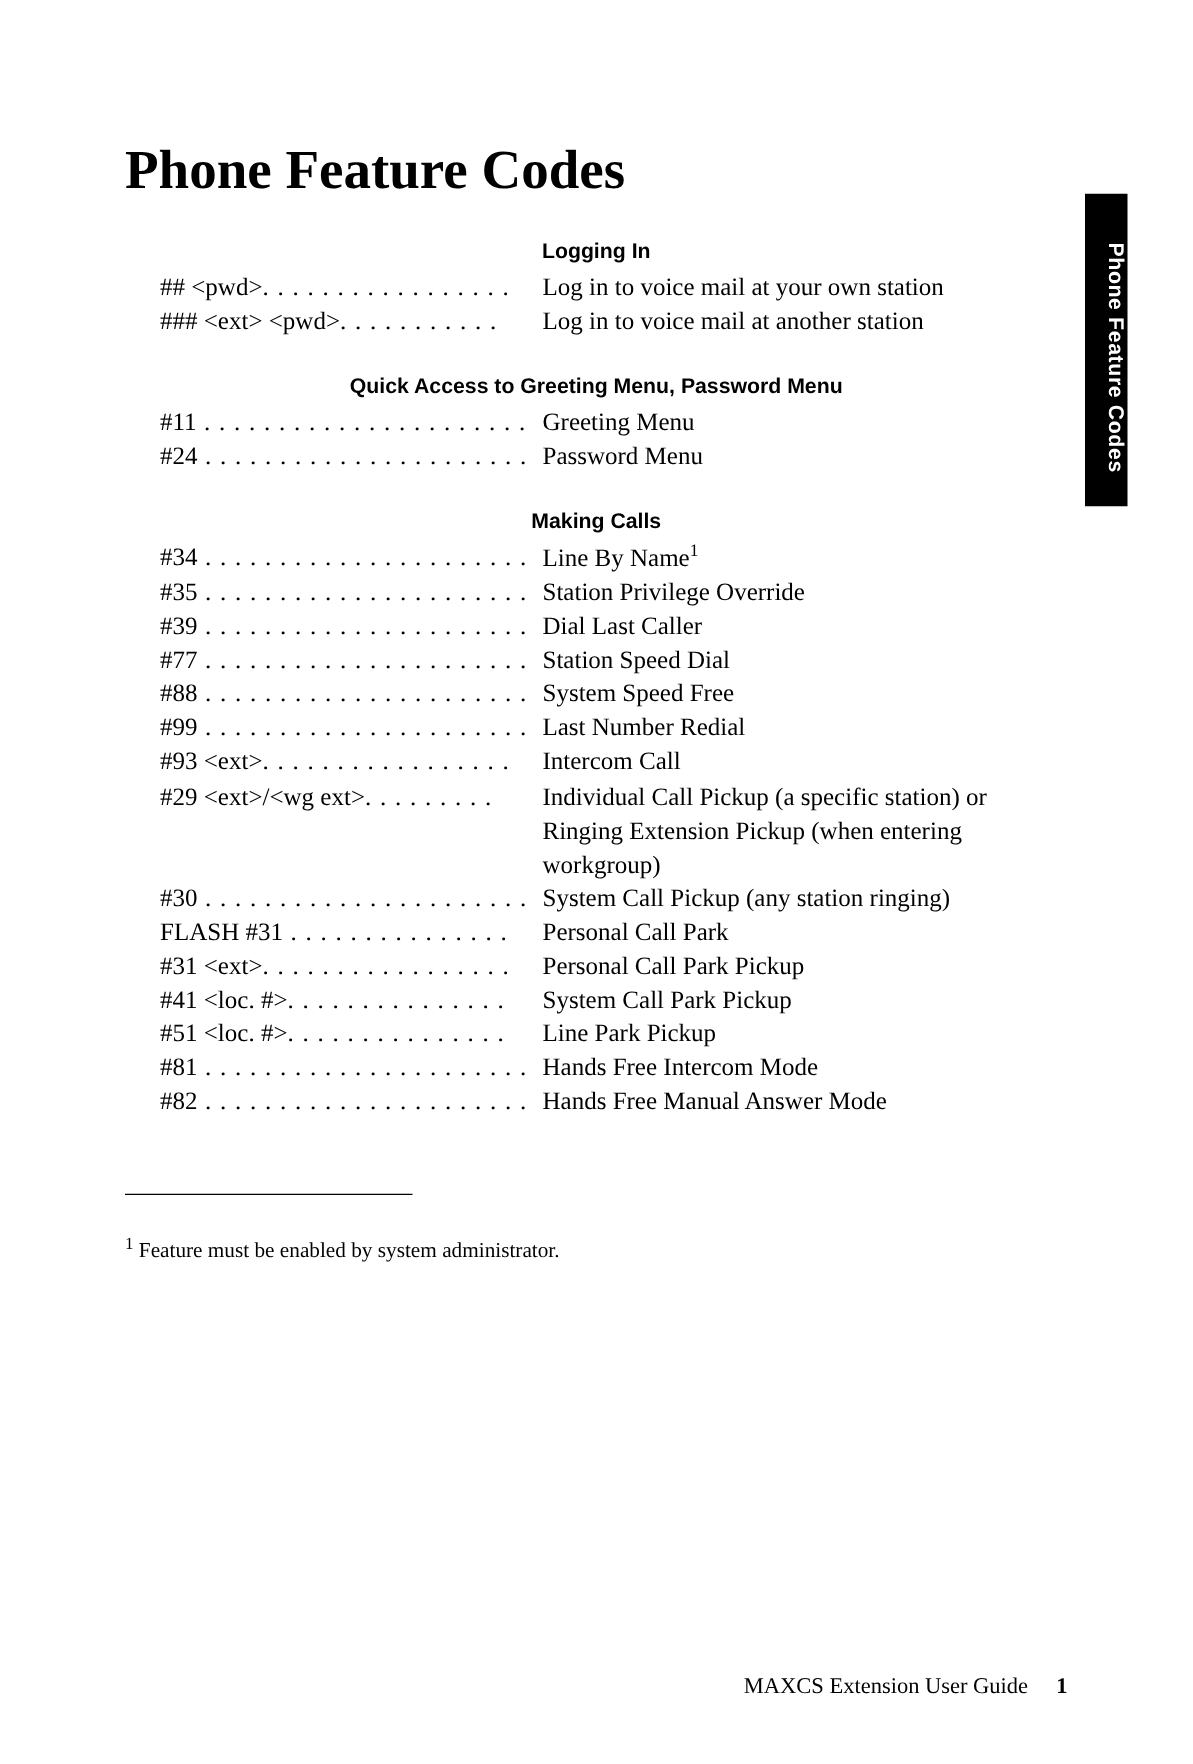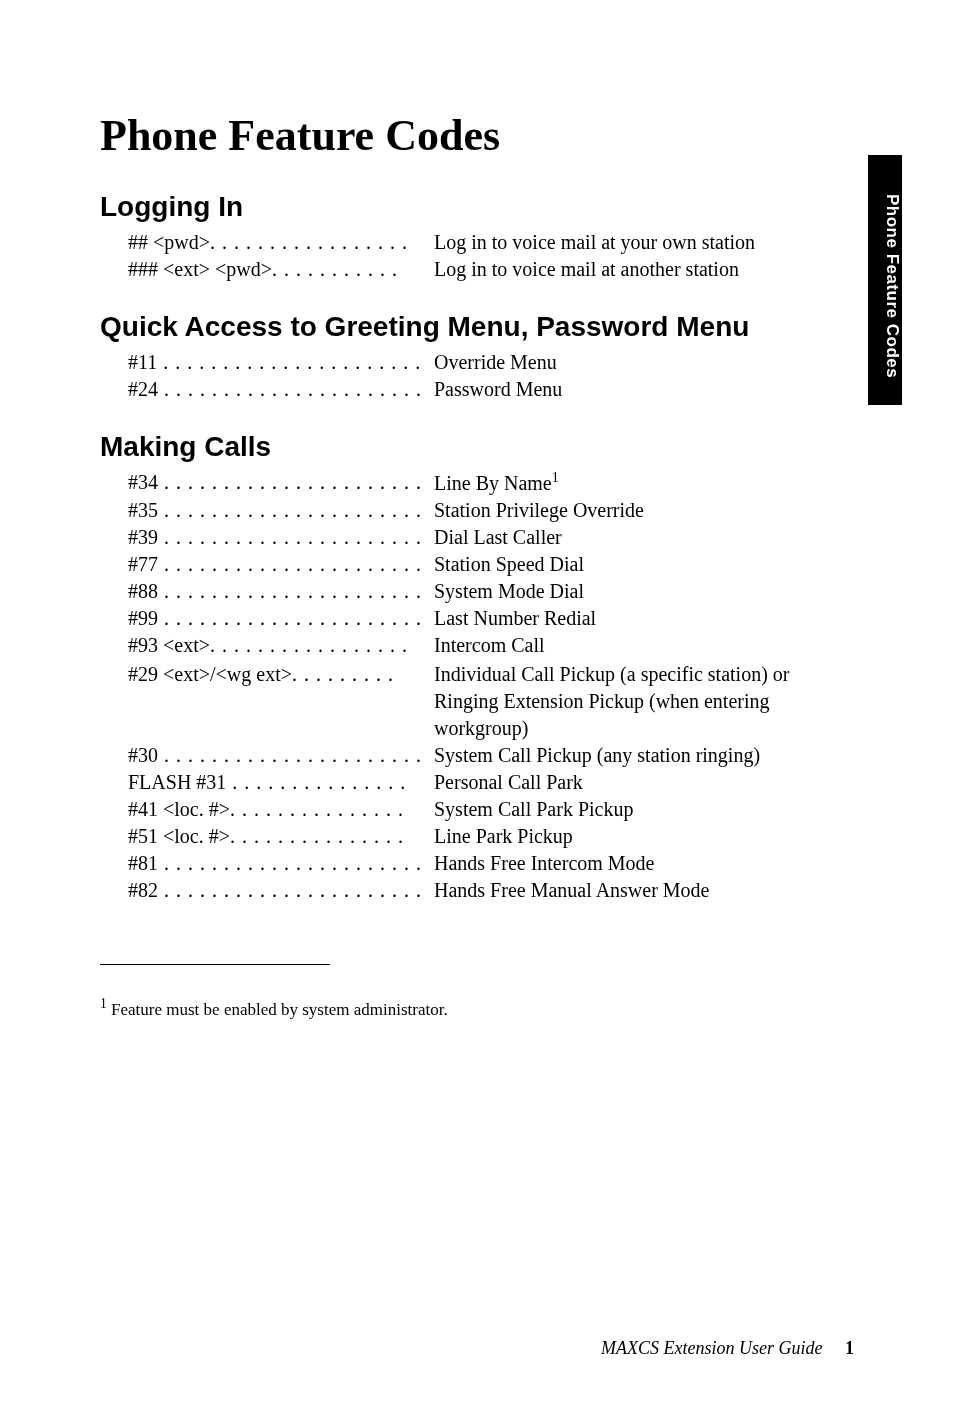--- a/index.html
+++ b/index.html
@@ -40,22 +40,23 @@
   }
   h1.title {
     font-size: 44px;
     font-weight: bold;
     margin: 0 0 30px 0;
     font-family: "Times New Roman", Times, serif;
   }
   h2.section {
     font-family: Arial, Helvetica, sans-serif;
     font-weight: bold;
-    font-size: 28px;
+    font-size: 17px;
     margin: 28px 0 6px 0;
+    text-align: center;
   }
   
   .row {
     position: relative;
     font-size: 20px;
     line-height: 1.35;
     margin: 15px;
   }
   .dots-fill {
     letter-spacing: 1px;
@@ -73,21 +74,20 @@
     margin-top: 30px;
   }
   .footnote sup { font-size: 0.8em; }
   .footer {
     position: absolute;
     bottom: 52px;
     right: 100px;
     font-size: 18px;
   }
   .footer .book {
-    font-style: italic;
   }
   .footer .pagenum {
     font-weight: bold;
     margin-left: 18px;
   }
   
   table.codes {
     border-collapse: collapse;
     margin-left: 28px;
     margin-top: 2px;
@@ -133,21 +133,21 @@
   </tbody>
     </table>
 
   <h2 class="section">Quick Access to Greeting Menu, Password Menu</h2>
   <table class="codes">
     <tbody>
         <tr class="row">
       <td class="codecell">
         <span>#11</span><span class="dots-fill"> . . . . . . . . . . . . . . . . . . . . . .</span>
       </td>
-      <td class="desccell"><span>Override Menu</span></td>
+      <td class="desccell"><span>Greeting Menu</span></td>
     </tr>
     <tr class="row">
       <td class="codecell">
         <span>#24</span><span class="dots-fill"> . . . . . . . . . . . . . . . . . . . . . .</span>
       </td>
       <td class="desccell"><span>Password Menu</span></td>
     </tr>
   </tbody>
     </table>
 
@@ -175,21 +175,21 @@
     <tr class="row">
       <td class="codecell">
         <span>#77</span><span class="dots-fill"> . . . . . . . . . . . . . . . . . . . . . .</span>
       </td>
       <td class="desccell"><span>Station Speed Dial</span></td>
     </tr>
     <tr class="row">
       <td class="codecell">
         <span>#88</span><span class="dots-fill"> . . . . . . . . . . . . . . . . . . . . . .</span>
       </td>
-      <td class="desccell"><span>System Mode Dial</span></td>
+      <td class="desccell"><span>System Speed Free</span></td>
     </tr>
     <tr class="row">
       <td class="codecell">
         <span>#99</span><span class="dots-fill"> . . . . . . . . . . . . . . . . . . . . . .</span>
       </td>
       <td class="desccell"><span>Last Number Redial</span></td>
     </tr>
     <tr class="row">
       <td class="codecell">
         <span>#93 &lt;ext&gt;</span><span class="dots-fill">. . . . . . . . . . . . . . . . .</span>
@@ -211,20 +211,26 @@
       <td class="codecell">
         <span>#30</span><span class="dots-fill"> . . . . . . . . . . . . . . . . . . . . . .</span>
       </td>
       <td class="desccell"><span>System Call Pickup (any station ringing)</span></td>
     </tr>
     <tr class="row">
       <td class="codecell">
         <span>FLASH #31</span><span class="dots-fill"> . . . . . . . . . . . . . . .</span>
       </td>
       <td class="desccell"><span>Personal Call Park</span></td>
+    </tr>
+    <tr class="row">
+      <td class="codecell">
+        <span>#31 &lt;ext&gt;</span><span class="dots-fill">. . . . . . . . . . . . . . . . .</span>
+      </td>
+      <td class="desccell"><span>Personal Call Park Pickup</span></td>
     </tr>
     <tr class="row">
       <td class="codecell">
         <span>#41 &lt;loc. #&gt;</span><span class="dots-fill">. . . . . . . . . . . . . . .</span>
       </td>
       <td class="desccell"><span>System Call Park Pickup</span></td>
     </tr>
     <tr class="row">
       <td class="codecell">
         <span>#51 &lt;loc. #&gt;</span><span class="dots-fill">. . . . . . . . . . . . . . .</span>

